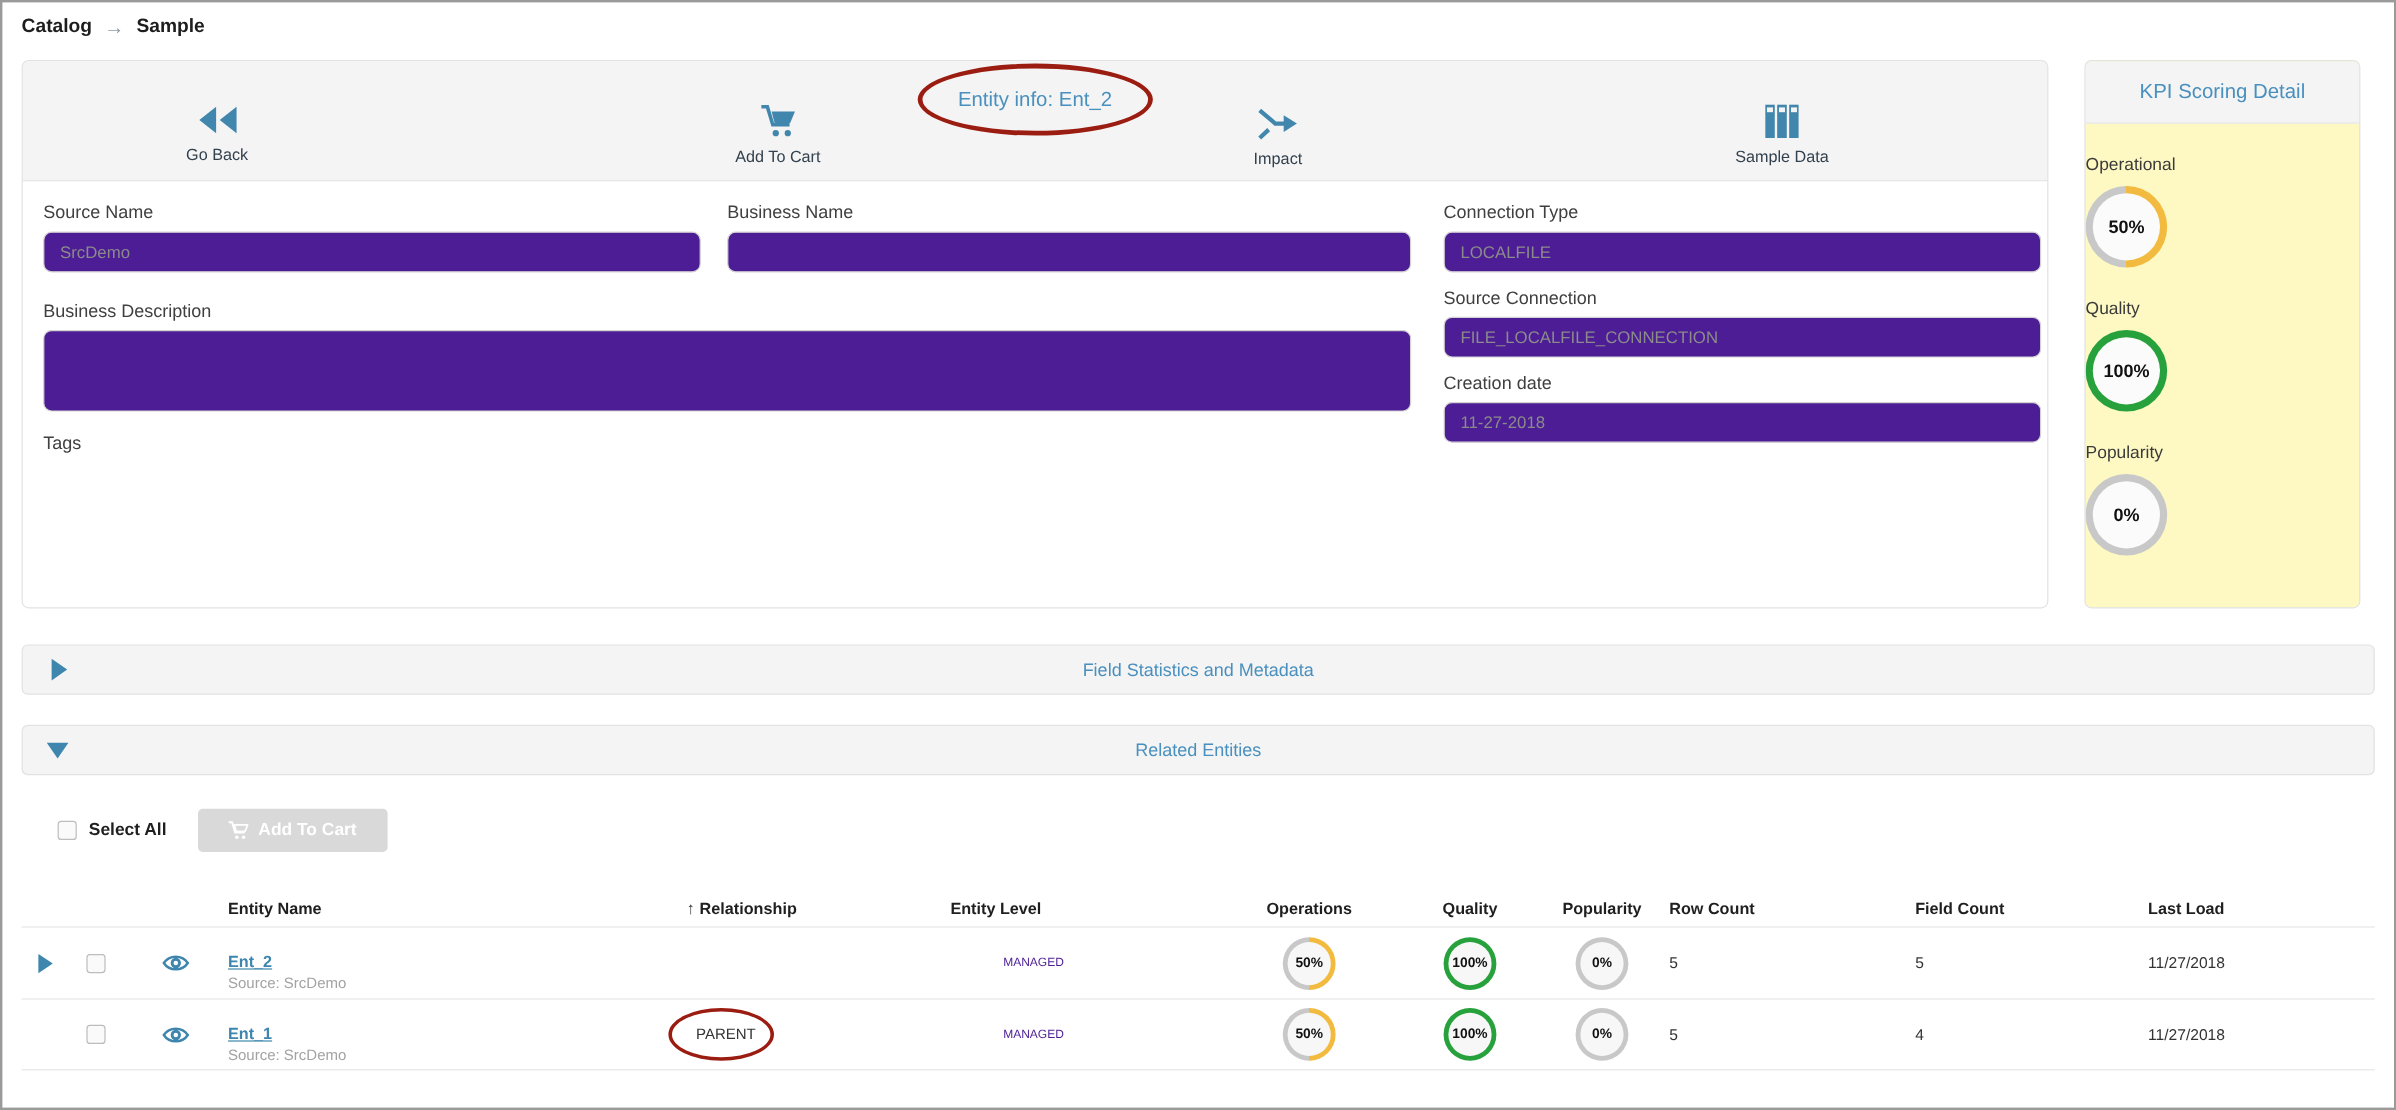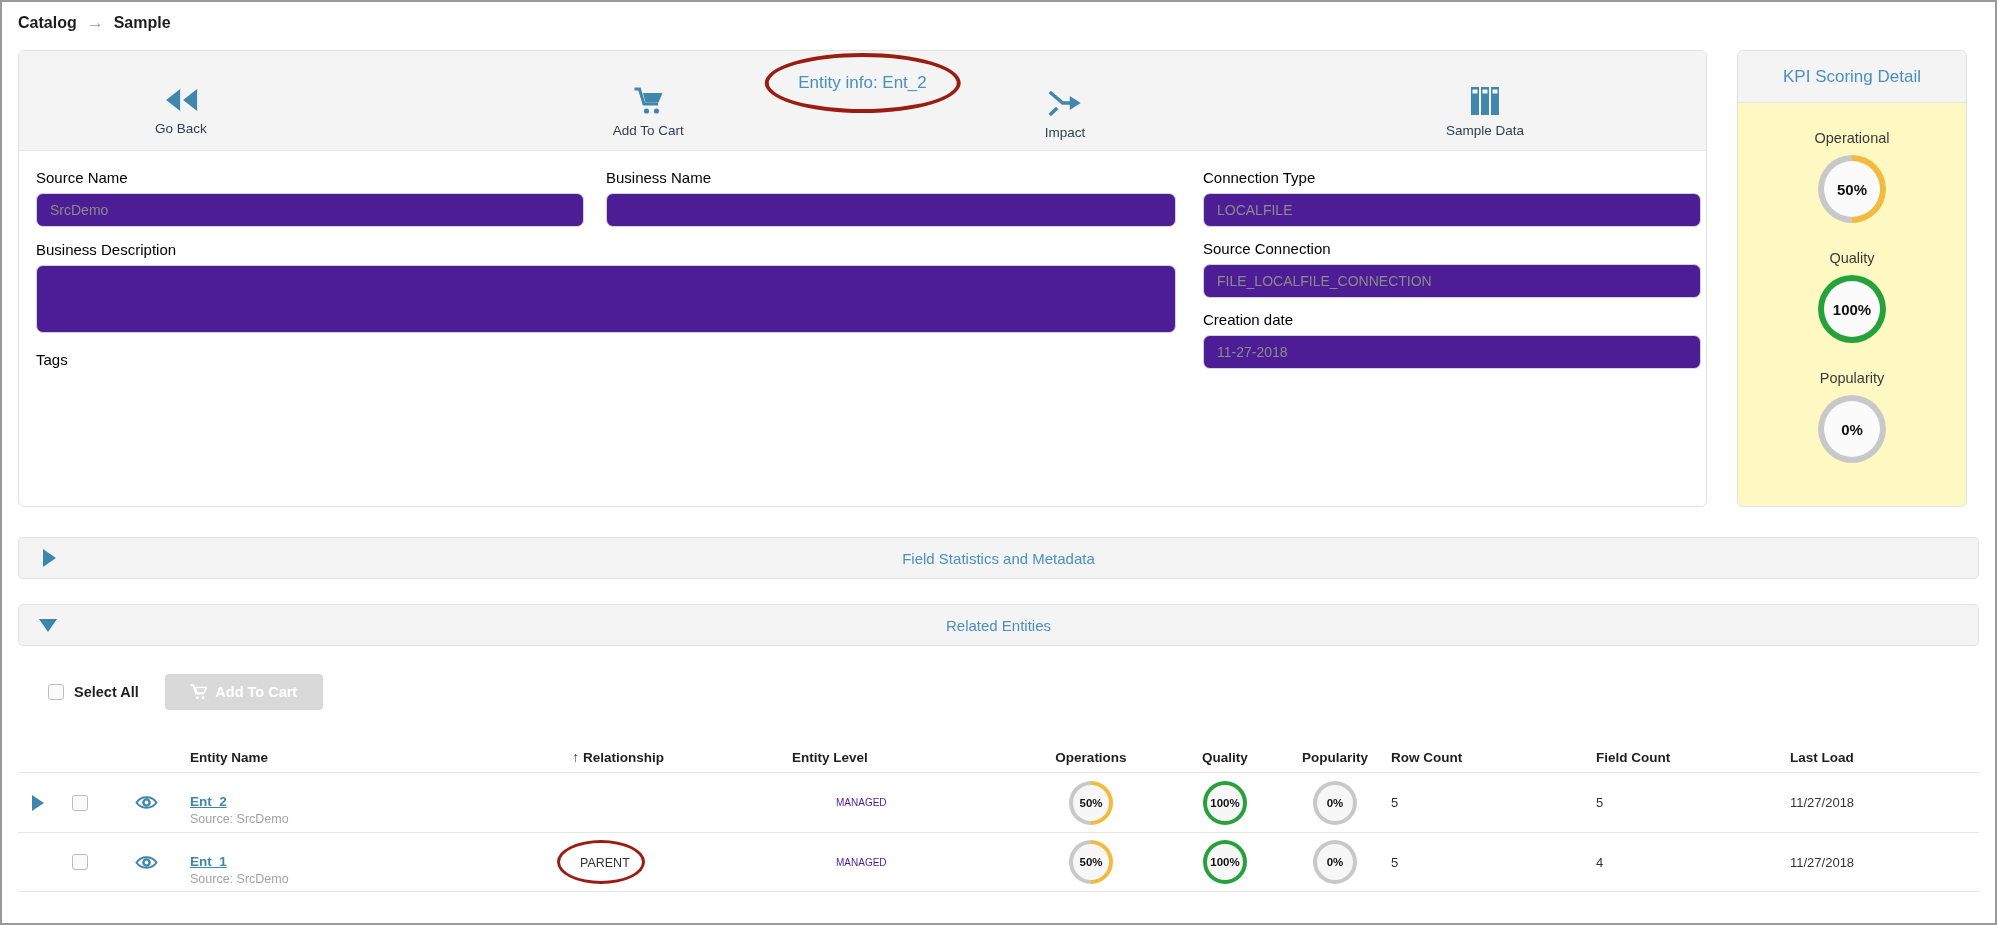--- a/index.html
+++ b/index.html
@@ -17,36 +17,36 @@
   .panel-title-wrap { position:absolute; left:50%; top:22px; transform:translateX(-50%); }
   .panel-title { font-size:17px; color:#4a90be; white-space:nowrap; }
   .title-ellipse { position:absolute; left:50%; top:50%; transform:translate(-50%,-50%); width:196px; height:60px; border:4px solid #9b1d12; border-radius:50%; pointer-events:none; }
 
   .action { position:absolute; top:36px; transform:translateX(-50%); display:flex; flex-direction:column; align-items:center; gap:8px; cursor:pointer; }
   .action-label { font-size:13.5px; color:#33414e; }
   .a-goback { left:9.6%; } .a-cart { left:37.3%; } .a-impact { left:62%; } .a-sample { left:86.9%; }
 
   
   .form-area { position:relative; padding:18px 17px 0 17px; }
-  .f-label { font-size:15px; color:#000000; margin-bottom:7px; display:block; }
+  .f-label { font-size:15px; color:#404040; margin-bottom:7px; display:block; }
   .f-input { display:block; width:100%; height:34px; background:#4c1d95; border:1px solid #d3d3d3; border-radius:7px; padding:0 13px; font-size:14px; color:#8b8b8b; font-family:inherit; }
   textarea.f-input { height:68px; resize:none; padding-top:8px; }
   .col-left { position:absolute; left:17px; top:18px; width:1140px; }
   .row-two { display:flex; gap:22px; }
   .fw-a { width:548px; } .fw-b { width:570px; }
-  .desc-block { margin-top:14px; }
+  .desc-block { margin-top:24px; }
   .tags-label { margin-top:18px; }
   .col-right { position:absolute; left:1184px; top:18px; width:498px; }
   .col-right .f-block { margin-bottom:13px; }
 
   
   .kpi-panel { width:230px; height:457px; border:1px solid #e2e2e2; border-radius:6px; background:#fef9c3; overflow:hidden; }
   .kpi-header { height:52px; background:#f4f4f4; border-bottom:1px solid #e7e7e7; display:flex; align-items:center; justify-content:center; }
   .kpi-title { font-size:17px; color:#4a90be; }
-  .kpi-body { display:flex; flex-direction:column; align-items:center; }
+  .kpi-body { display:flex; flex-direction:column; }
   .kpi-label { margin-top:27px; font-size:14.5px; color:#3a3a3a; }
   .donut { margin-top:9px; width:68px; height:68px; border-radius:50%; display:flex; align-items:center; justify-content:center; }
   .donut-inner { width:56px; height:56px; border-radius:50%; background:#fbfbfb; display:flex; align-items:center; justify-content:center; font-size:15px; font-weight:700; color:#111; }
 
   
   .section-bar { height:42px; background:#f4f4f4; border:1px solid #e2e2e2; border-radius:5px; position:relative; display:flex; align-items:center; justify-content:center; cursor:pointer; }
   .bar-1 { margin-top:30px; } .bar-2 { margin-top:25px; }
   .section-title { font-size:15px; color:#4a90be; }
   .tri-right { position:absolute; left:24px; width:0; height:0; border-top:9px solid transparent; border-bottom:9px solid transparent; border-left:13px solid #3e86ae; }
   .tri-down { position:absolute; left:20px; width:0; height:0; border-left:9px solid transparent; border-right:9px solid transparent; border-top:13px solid #3e86ae; }

